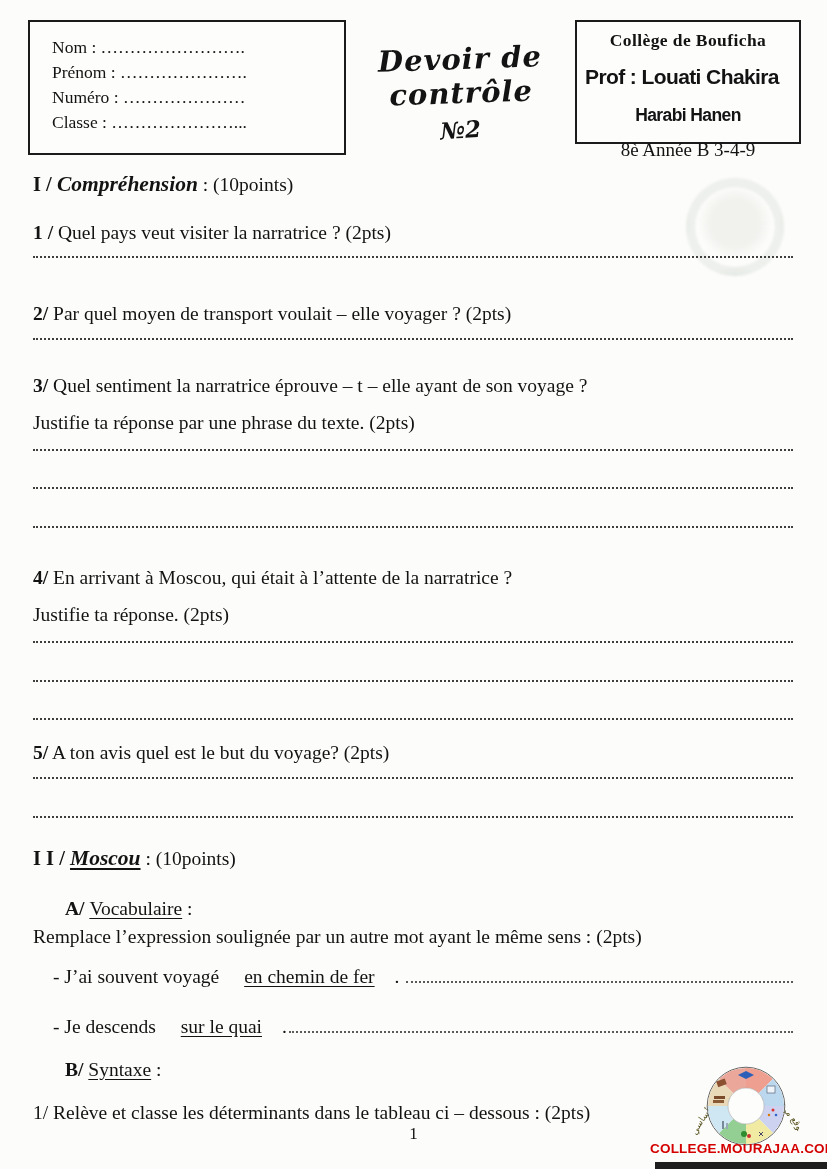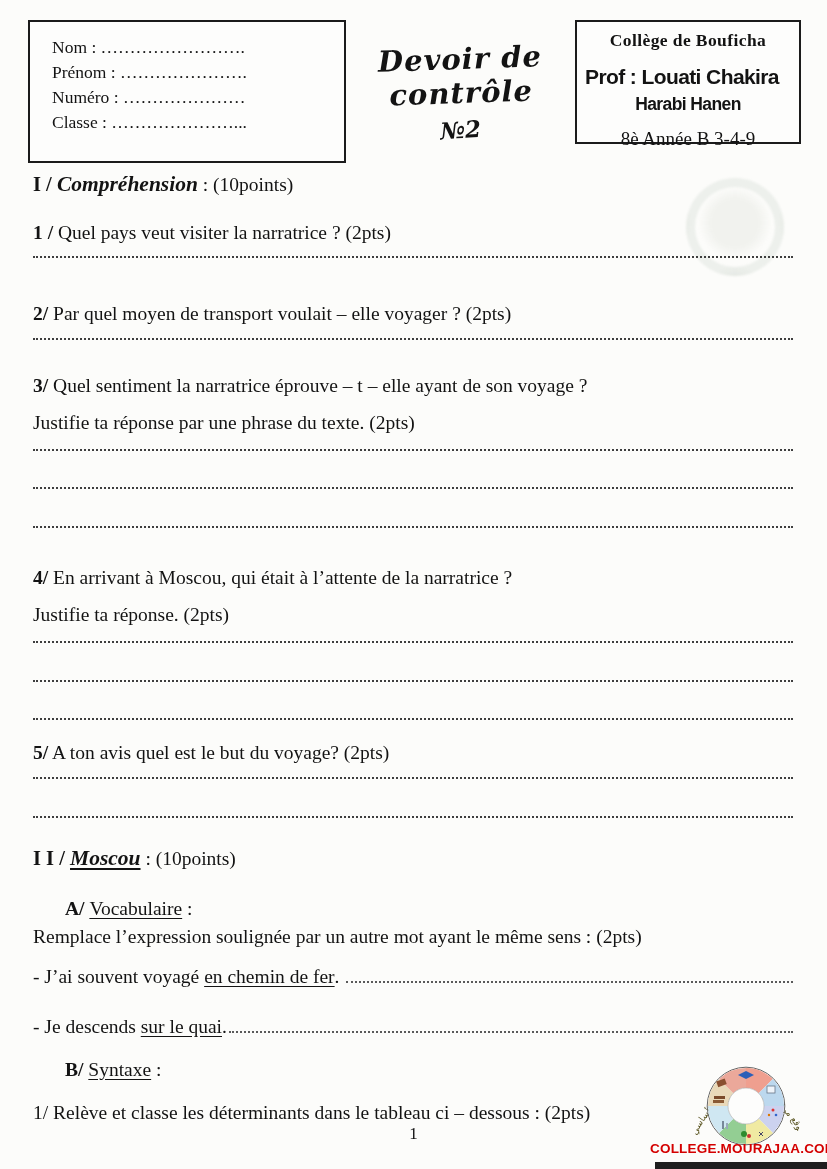--- a/index.html
+++ b/index.html
@@ -4,50 +4,50 @@
 <style>
   html,body{margin:0;padding:0;background:#e8e8e6;}
   .page{
     position:relative;width:827px;height:1169px;margin:0 auto;
     background:#fcfcfa;color:#131313;
     font-family:"Liberation Serif", serif;overflow:hidden;
   }
   
   .header{position:absolute;top:20px;left:28px;right:26px;display:flex;}
   .box{border:2px solid #1b1b1b;background:#fdfdfc;}
-  .student-box{width:292px;height:118px;padding:13px 0 8px 22px;font-size:17.5px;line-height:25px;}
+  .student-box{width:292px;height:118px;padding:13px 0 0 22px;font-size:17.5px;line-height:25px;}
   .student-box div{white-space:nowrap;}
   .title-wrap{flex:1;text-align:center;padding-top:22px;}
   .script-title{
     font-family:"DejaVu Serif", serif;font-style:italic;font-weight:bold;
     font-size:29px;letter-spacing:1px;transform:rotate(-2deg);display:inline-block;
   }
   .script-no{
     font-family:"DejaVu Serif", serif;font-style:italic;font-weight:bold;
     font-size:23px;margin-top:6px;transform:rotate(-4deg);display:inline-block;
   }
   .school-box{width:214px;height:112px;padding:8px 4px 0 4px;text-align:center;}
   .school-line1{font-weight:bold;font-size:17.5px;letter-spacing:.4px;}
   .school-line2{font-family:"Liberation Sans", sans-serif;font-weight:bold;font-size:21px;letter-spacing:-.6px;text-align:left;padding-left:4px;margin-top:14px;}
-  .school-line3{font-family:"Liberation Sans", sans-serif;font-weight:bold;font-size:17.5px;letter-spacing:-.6px;margin-top:5px;}
+  .school-line3{font-family:"Liberation Sans", sans-serif;font-weight:bold;font-size:17.5px;letter-spacing:-.6px;margin-top:16px;}
   .school-line4{font-size:19px;margin-top:13px;}
   
   .abs{position:absolute;left:33px;}
   .h1{font-size:19.5px;}
   .h1 .num{font-weight:bold;font-size:20.5px;}
   .h1 .ttl{font-weight:bold;font-style:italic;font-size:21.5px;}
   .q{font-size:19.5px;line-height:37px;width:760px;}
   .q .num{font-weight:bold;}
   .dotline{width:760px;height:0;border-bottom:2.5px dotted #3e3e3e;}
   .sub{font-size:19.5px;}
   .sub .letter{font-weight:bold;}
   .sub .ul{text-decoration:underline;text-underline-offset:3px;}
   .ul2{text-decoration:underline;text-underline-offset:3px;}
   .vocab-line{display:flex;width:760px;font-size:19.5px;align-items:flex-end;}
-  .vocab-line .txt{white-space:pre;}
+  .vocab-line .txt{white-space:pre;margin-left:20px;}
   .vocab-line .fill{flex:1;border-bottom:2px dotted #5a5a5a;margin-bottom:5px;margin-left:2px;}
   .pagenum{position:absolute;left:0;top:1124px;width:827px;text-align:center;font-size:17px;}
   
   .stamp{
     position:absolute;left:686px;top:178px;width:80px;height:80px;border-radius:50%;
     border:9px solid rgba(140,165,145,.13);
     background:radial-gradient(circle at 50% 45%, rgba(150,160,140,.10) 0 40%, transparent 62%);
     filter:blur(1px);
   }
   

